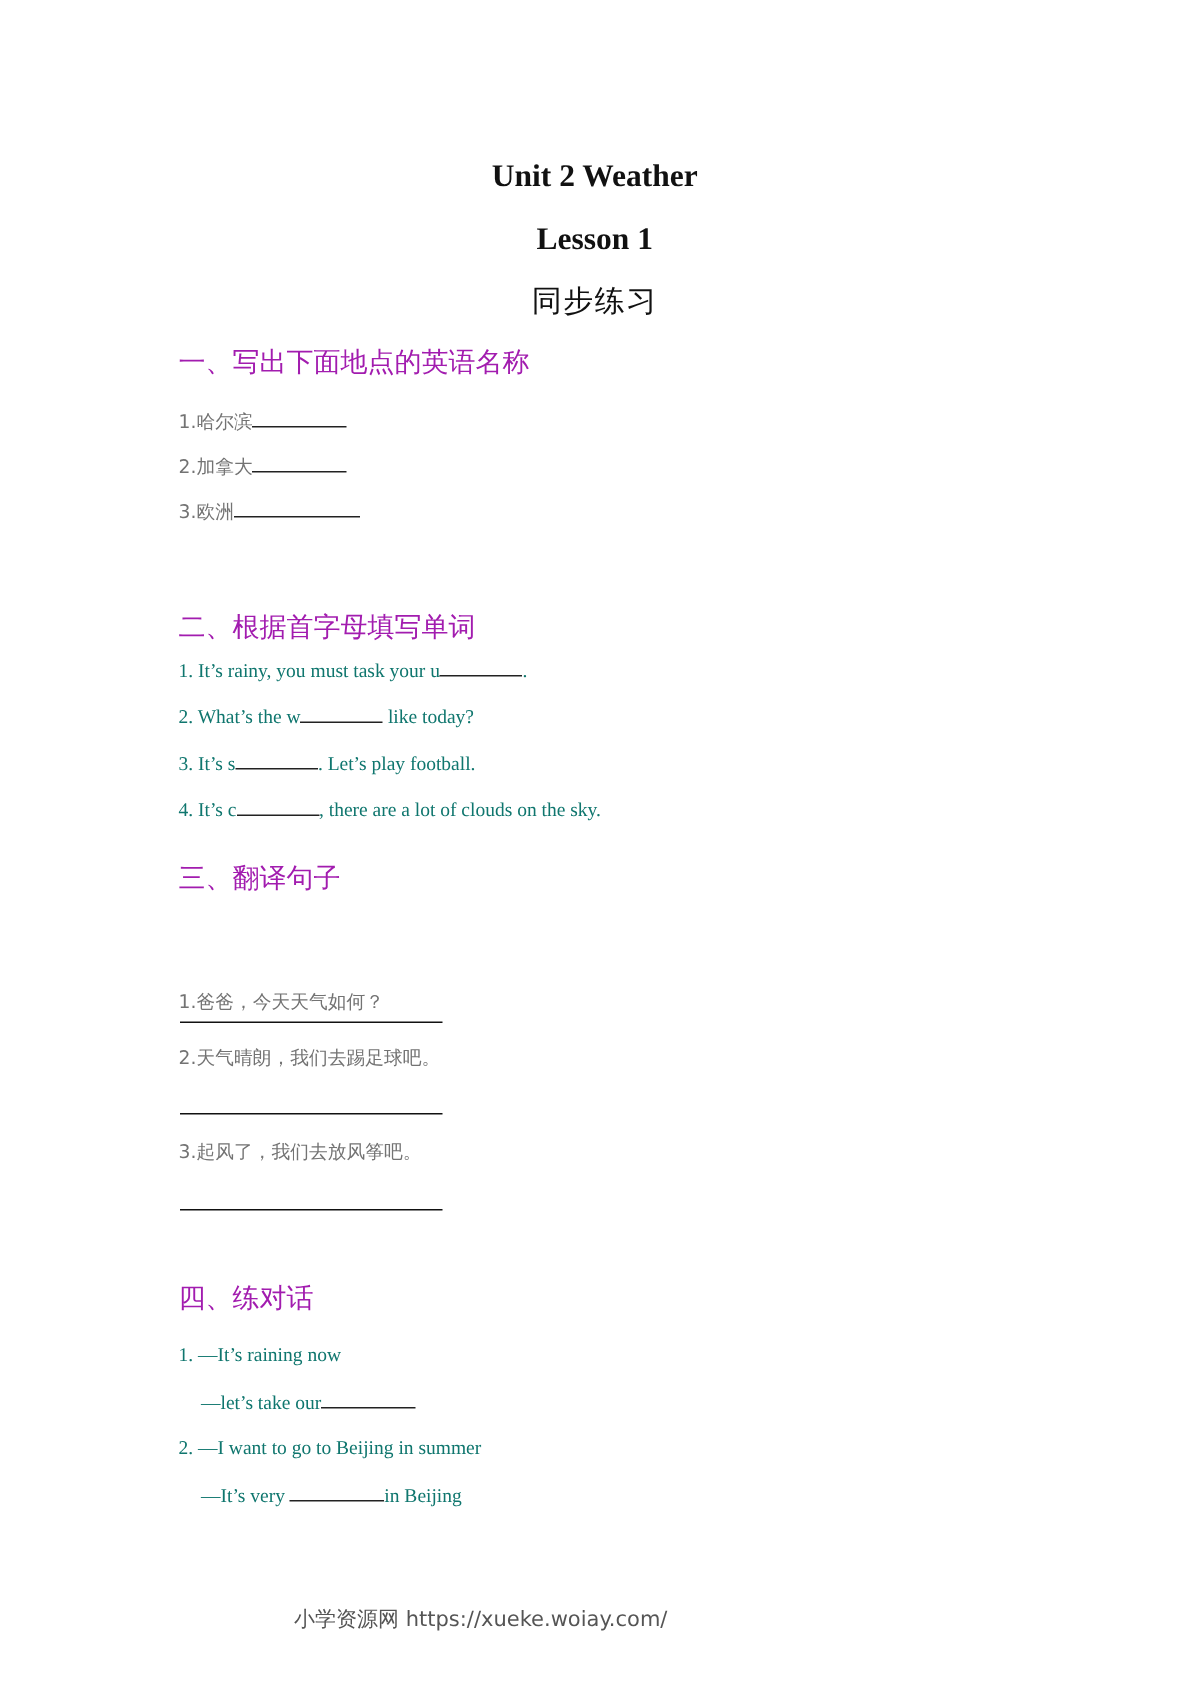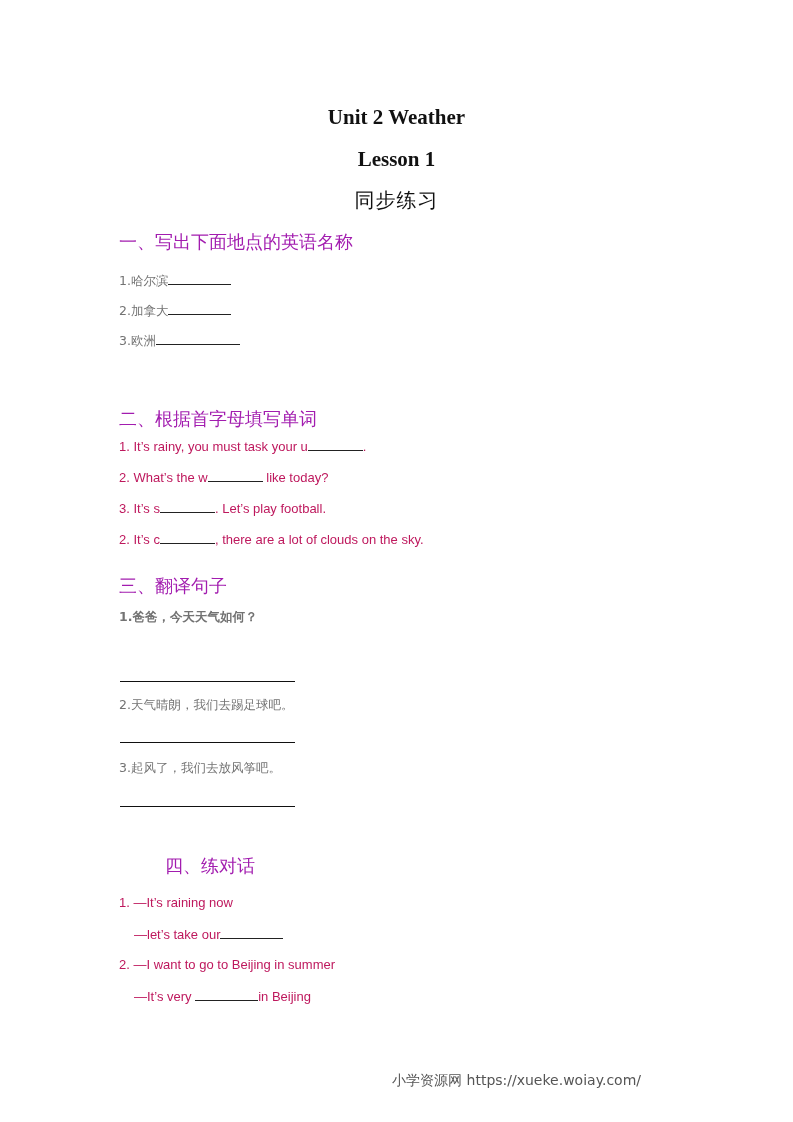--- a/index.html
+++ b/index.html
@@ -30,22 +30,22 @@
     }
     .section-heading {
       left: 119px;
       font-size: 18px; line-height: 22px;
       font-family: "DejaVu Sans", sans-serif;
       color: #a21caf;
     }
     .item {
       left: 119px;
       font-size: 13px; line-height: 16px;
-      font-family: Liberation Sans, sans-serif;
-      color: #be185d;
+      font-family: Liberation Serif, serif;
+      color: #0f766e;
     }
     .item.cn {
       font-family: "DejaVu Sans", sans-serif;
       font-size: 12.5px;
       color: #737373;
     }
     .indent { left: 134px; }
     .blank {
       display: inline-block;
       border-bottom: 1px solid #222222;
@@ -53,21 +53,21 @@
       vertical-align: baseline;
     }
     .answer-line {
       position: absolute;
       left: 120px;
       width: 175px;
       height: 0;
       border-top: 1.3px solid #111111;
     }
     .footer {
-      left: 0; width: 641px; text-align: right;
+      left: 0; width: 641px; text-align: center;
       font-family: "DejaVu Sans", sans-serif;
       font-size: 14px; line-height: 18px;
       color: #555555;
     }
   </style>
 </head>
 <body>
 
 <div class="abs title" style="top:105px;">Unit 2 Weather</div>
 <div class="abs title" style="top:147px;">Lesson  1</div>
@@ -88,32 +88,32 @@
 <div class="abs item" style="top:438px;">
   <span>1. It’s rainy, you must task your u</span><span class="blank" style="width:55px;"></span><span>.</span>
 </div>
 <div class="abs item" style="top:469px;">
   <span>2. What’s the w</span><span class="blank" style="width:55px;"></span><span> like today?</span>
 </div>
 <div class="abs item" style="top:500px;">
   <span>3. It’s s</span><span class="blank" style="width:55px;"></span><span>. Let’s play football.</span>
 </div>
 <div class="abs item" style="top:531px;">
-  <span>2. It’s c</span><span class="blank" style="width:55px;"></span><span>, there are a lot of clouds on the sky.</span>
+  <span>4. It’s c</span><span class="blank" style="width:55px;"></span><span>, there are a lot of clouds on the sky.</span>
 </div>
 
 <div class="abs section-heading" style="top:575px;">三、翻译句子</div>
-<div class="abs item cn" style="top:609px;font-weight:bold;">1.爸爸，今天天气如何？</div>
+<div class="abs item cn" style="top:660px;">1.爸爸，今天天气如何？</div>
 <div class="answer-line" style="top:681px;"></div>
 <div class="abs item cn" style="top:697px;">2.天气晴朗，我们去踢足球吧。</div>
 <div class="answer-line" style="top:742px;"></div>
 <div class="abs item cn" style="top:760px;">3.起风了，我们去放风筝吧。</div>
 <div class="answer-line" style="top:806px;"></div>
 
-<div class="abs section-heading" style="top:855px;margin-left:46px;">四、练对话</div>
+<div class="abs section-heading" style="top:855px;">四、练对话</div>
 <div class="abs item" style="top:895px;">1. —It’s raining now</div>
 <div class="abs item indent" style="top:926px;text-align:center;">
   <span>—let’s take our</span><span class="blank" style="width:63px;"></span>
 </div>
 <div class="abs item" style="top:957px;">2. —I want to go to Beijing in summer</div>
 <div class="abs item indent" style="top:988px;">
   <span>—It’s very </span><span class="blank" style="width:63px;"></span><span>in Beijing</span>
 </div>
 
 <div class="abs footer" style="top:1071px;">小学资源网 https://xueke.woiay.com/</div>

